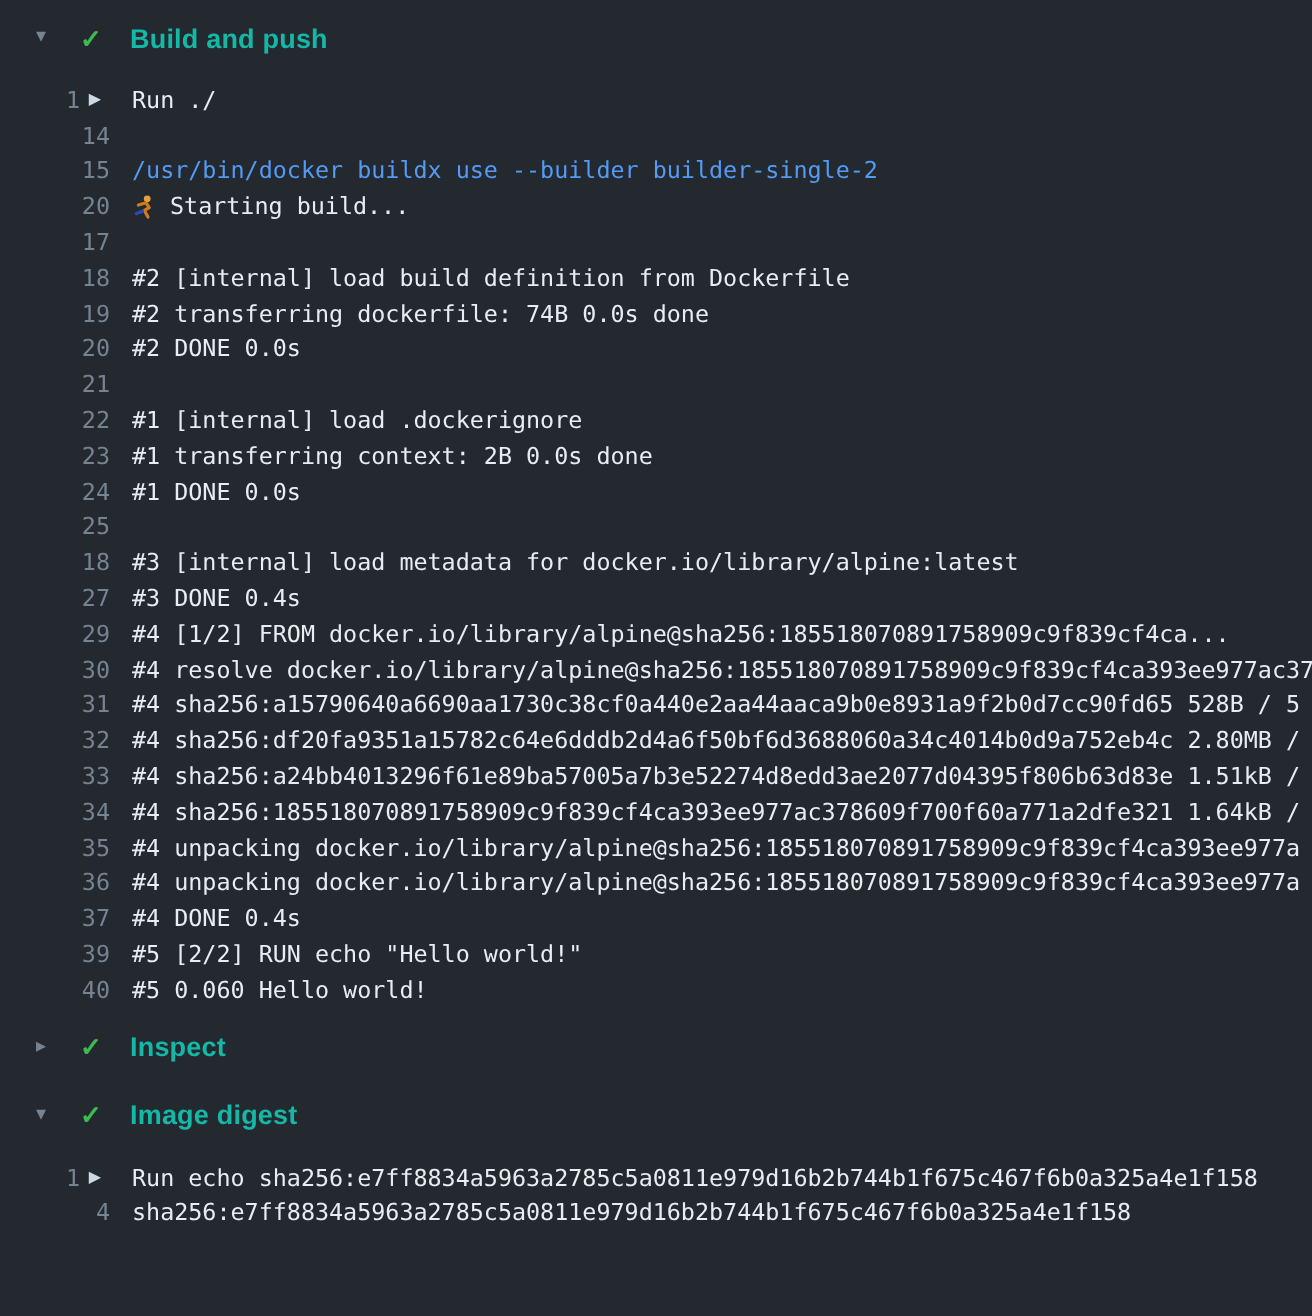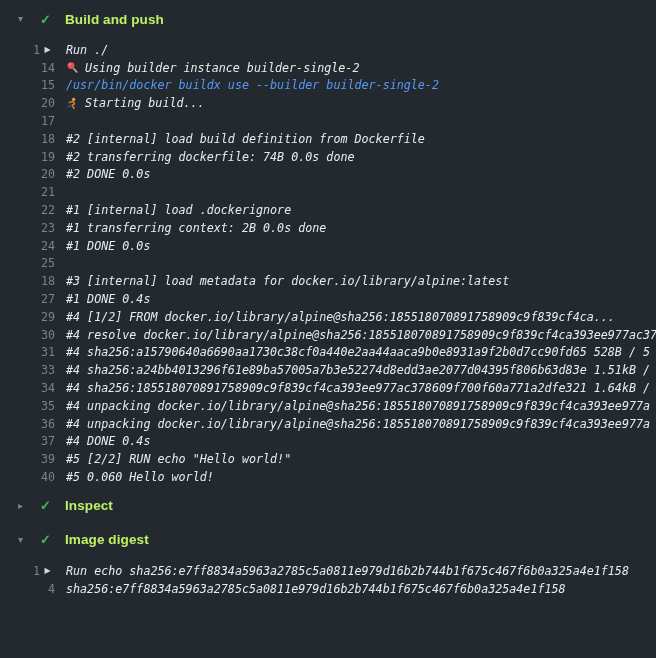--- a/index.html
+++ b/index.html
@@ -18,40 +18,40 @@
   }
   .chevron {
     width: 12px; color: #768390; font-size: 10px; line-height: 1;
     flex-shrink: 0; text-align: left;
   }
   .check {
     width: 14px; margin-left: 10px; color: #3fb950; font-weight: bold;
     font-size: 13px; line-height: 1; flex-shrink: 0;
   }
   .section-title {
-    margin-left: 11px; color: #bef264; font-size: 13.5px; font-weight: 700;
+    margin-left: 11px; color: #14b8a6; font-size: 13.5px; font-weight: 700;
     letter-spacing: 0.1px;
   }
 
   .section-lines { margin: 5px 0 3px 0; }
   .log-line {
     display: flex; align-items: center;
     height: 17.8px; overflow: hidden; white-space: pre;
     font-family: "DejaVu Sans Mono", monospace; font-size: 11.7px;
   }
   .gutter {
     width: 55px; flex-shrink: 0;
     display: flex; justify-content: flex-end; align-items: center;
   }
   .num { color: #768390; }
   .toggle {
     width: 15px; text-align: center; color: #cdd9e5; font-size: 8px;
     font-family: "DejaVu Sans", sans-serif; cursor: pointer;
   }
-  .text { margin-left: 11px; color: #e6edf3; display: flex; align-items: center; font-style: italic; }
+  .text { margin-left: 11px; color: #e6edf3; display: flex; align-items: center; }
   .text.command { color: #539bf5; }
   .emoji { display: inline-flex; margin-right: 6px; align-items: center; }
   .emoji svg { display: block; }
 </style>
 </head>
 <body>
 
 <div id="log-root">
   <section class="log-section">
     <div class="section-header">
@@ -60,25 +60,20 @@
       <span class="section-title">Build and push</span>
     </div>
     <div class="section-lines">
   <div class="log-line">
     <span class="gutter"><span class="num">1</span><span class="toggle">▶</span></span>
     <span class="text"><span>Run ./</span></span>
   </div>
 
   <div class="log-line">
     <span class="gutter"><span class="num">14</span></span>
-    <span class="text"><span class="emoji"><svg width="13" height="13" viewBox="0 0 13 13">
-                <circle cx="5" cy="4.6" r="3.4" fill="#e5534b"></circle>
-                <circle cx="3.8" cy="3.4" r="1.1" fill="#f2857d"></circle>
-                <line x1="7.4" y1="7.2" x2="11.2" y2="11.6" stroke="#b9bfc6" stroke-width="1.5"></line>
-              </svg></span><span>Using builder instance builder-single-2</span></span>
   </div>
 
   <div class="log-line">
     <span class="gutter"><span class="num">15</span></span>
     <span class="text command"><span>/usr/bin/docker buildx use --builder builder-single-2</span></span>
   </div>
 
   <div class="log-line">
     <span class="gutter"><span class="num">20</span></span>
     <span class="text"><span class="emoji"><svg width="13" height="13" viewBox="0 0 13 13">
@@ -132,39 +127,43 @@
     <span class="text"><span></span></span>
   </div>
 
   <div class="log-line">
     <span class="gutter"><span class="num">18</span></span>
     <span class="text"><span>#3 [internal] load metadata for docker.io/library/alpine:latest</span></span>
   </div>
 
   <div class="log-line">
     <span class="gutter"><span class="num">27</span></span>
-    <span class="text"><span>#1 DONE 0.4s</span></span>
+    <span class="text"><span>#3 DONE 0.4s</span></span>
   </div>
 
 
   <div class="log-line">
     <span class="gutter"><span class="num">29</span></span>
     <span class="text"><span>#4 [1/2] FROM docker.io/library/alpine@sha256:185518070891758909c9f839cf4ca...</span></span>
   </div>
 
   <div class="log-line">
     <span class="gutter"><span class="num">30</span></span>
     <span class="text"><span>#4 resolve docker.io/library/alpine@sha256:185518070891758909c9f839cf4ca393ee977ac37</span></span>
   </div>
 
   <div class="log-line">
     <span class="gutter"><span class="num">31</span></span>
     <span class="text"><span>#4 sha256:a15790640a6690aa1730c38cf0a440e2aa44aaca9b0e8931a9f2b0d7cc90fd65 528B / 5</span></span>
   </div>
 
+  <div class="log-line">
+    <span class="gutter"><span class="num">32</span></span>
+    <span class="text"><span>#4 sha256:df20fa9351a15782c64e6dddb2d4a6f50bf6d3688060a34c4014b0d9a752eb4c 2.80MB /</span></span>
+  </div>
 
   <div class="log-line">
     <span class="gutter"><span class="num">33</span></span>
     <span class="text"><span>#4 sha256:a24bb4013296f61e89ba57005a7b3e52274d8edd3ae2077d04395f806b63d83e 1.51kB /</span></span>
   </div>
 
   <div class="log-line">
     <span class="gutter"><span class="num">34</span></span>
     <span class="text"><span>#4 sha256:185518070891758909c9f839cf4ca393ee977ac378609f700f60a771a2dfe321 1.64kB /</span></span>
   </div>

